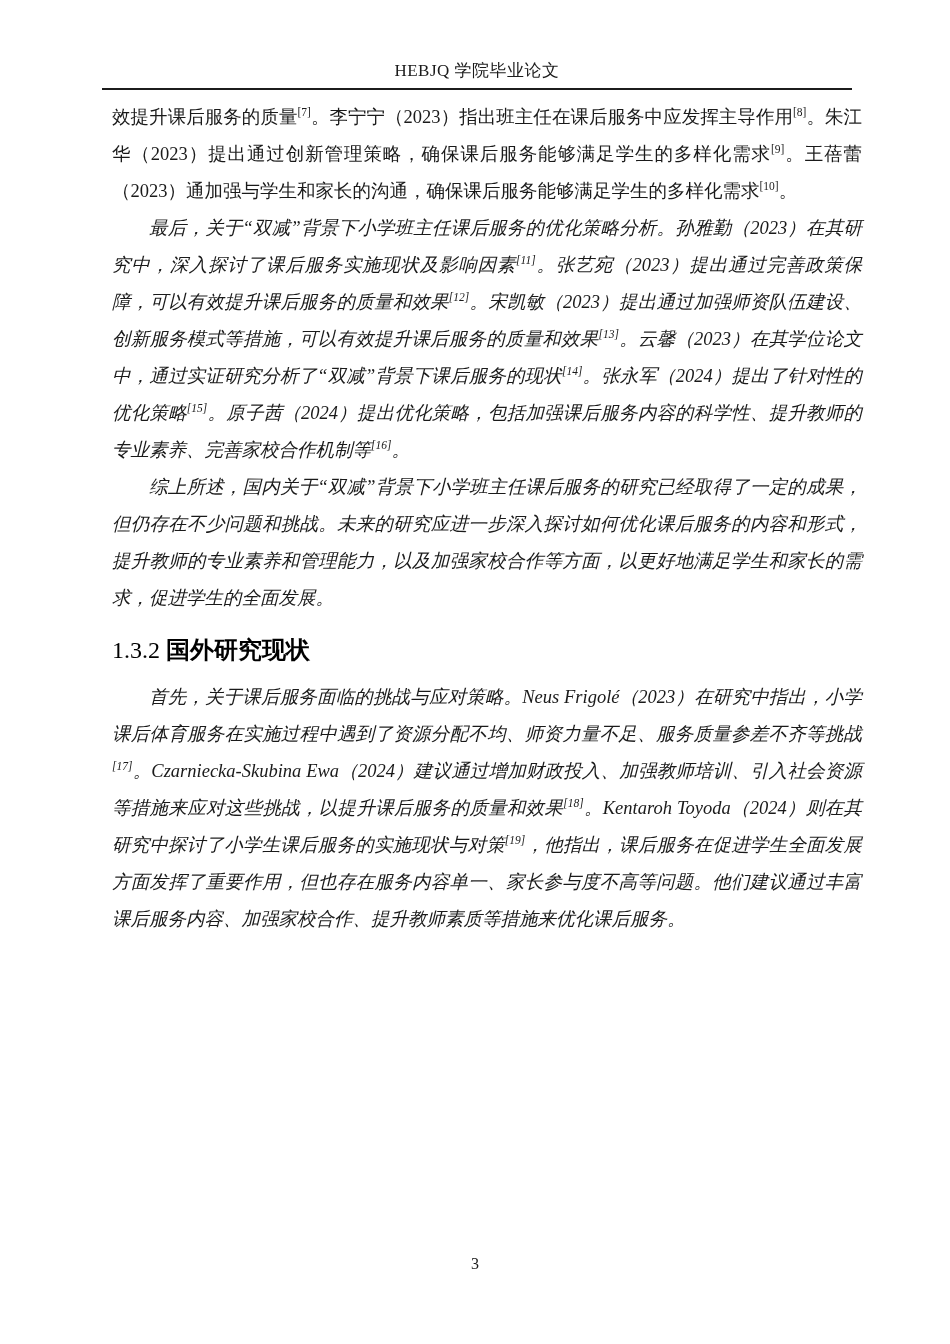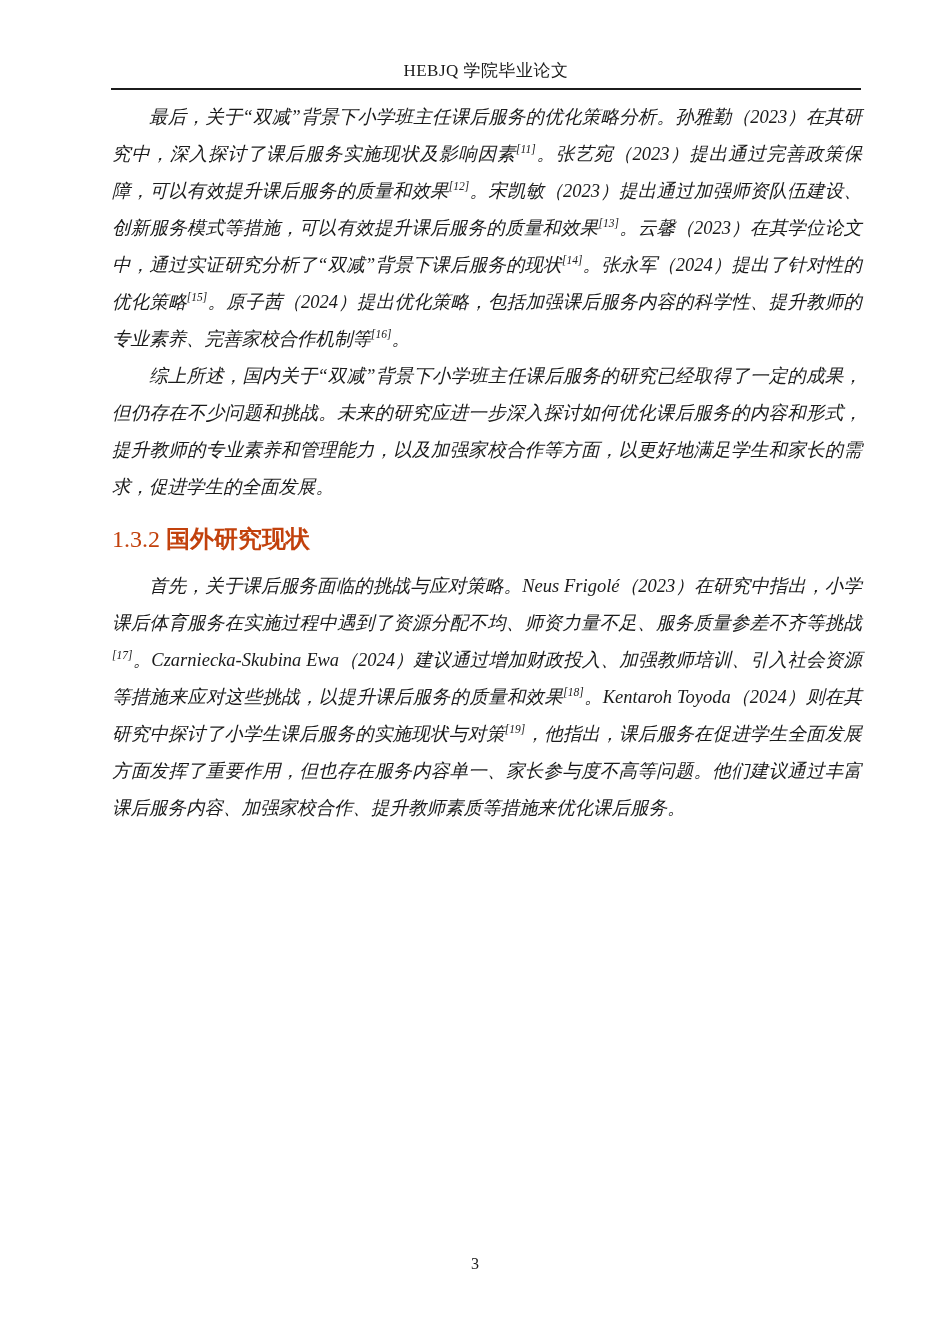--- a/index.html
+++ b/index.html
@@ -13,21 +13,21 @@
     height: 1344px;
     margin: 0 auto;
     background: #ffffff;
     overflow: hidden;
     font-family: "Liberation Serif", "DejaVu Serif", serif;
     color: #1a1a1a;
   }
   .header {
     position: absolute;
     top: 58px;
-    left: 111px;
+    left: 102px;
     width: 750px;
     text-align: center;
   }
   .header-title {
     display: block;
     font-size: 17px;
     line-height: 26px;
     letter-spacing: 0.5px;
     color: #1a1a1a;
   }
@@ -53,21 +53,21 @@
   .doc-body p.para.indent {
     text-indent: 2em;
     font-style: italic;
   }
   .doc-body h2.heading {
     margin: 16px 0 12px 0;
     font-size: 24px;
     line-height: 34px;
     font-weight: bold;
     text-align: left;
-    color: #c2410c;
+    color: #000000;
     font-family: "Liberation Sans", "DejaVu Sans", "Liberation Serif", serif;
   }
   .doc-body h2.heading .heading-number {
     font-family: "Liberation Serif", "DejaVu Serif", serif;
     font-weight: normal;
   }
   sup.cite {
     font-size: 11.5px;
     line-height: 0;
     vertical-align: super;
@@ -91,20 +91,21 @@
 
 <div class="page">
 
   <header class="header">
     <span class="header-title">HEBJQ 学院毕业论文</span>
     <hr class="header-rule">
   </header>
 
   <main class="doc-body">
 
+  <p class="para"><span>效提升课后服务的质量</span><sup class="cite">[7]</sup><span>。李宁宁（2023）指出班主任在课后服务中应发挥主导作用</span><sup class="cite">[8]</sup><span>。朱江华（2023）提出通过创新管理策略，确保课后服务能够满足学生的多样化需求</span><sup class="cite">[9]</sup><span>。王蓓蕾（2023）通加强与学生和家长的沟通，确保课后服务能够满足学生的多样化需求</span><sup class="cite">[10]</sup><span>。</span></p>
       <p class="para indent"><span>最后，关于“双减”背景下小学班主任课后服务的优化策略分析。孙雅勤（2023）在其研究中，深入探讨了课后服务实施现状及影响因素</span><sup class="cite">[11]</sup><span>。张艺宛（2023）提出通过完善政策保障，可以有效提升课后服务的质量和效果</span><sup class="cite">[12]</sup><span>。宋凯敏（2023）提出通过加强师资队伍建设、创新服务模式等措施，可以有效提升课后服务的质量和效果</span><sup class="cite">[13]</sup><span>。云馨（2023）在其学位论文中，通过实证研究分析了“双减”背景下课后服务的现状</span><sup class="cite">[14]</sup><span>。张永军（2024）提出了针对性的优化策略</span><sup class="cite">[15]</sup><span>。原子茜（2024）提出优化策略，包括加强课后服务内容的科学性、提升教师的专业素养、完善家校合作机制等</span><sup class="cite">[16]</sup><span>。</span></p>
       <p class="para indent"><span>综上所述，国内关于“双减”背景下小学班主任课后服务的研究已经取得了一定的成果，但仍存在不少问题和挑战。未来的研究应进一步深入探讨如何优化课后服务的内容和形式，提升教师的专业素养和管理能力，以及加强家校合作等方面，以更好地满足学生和家长的需求，促进学生的全面发展。</span></p>
       <h2 class="heading"><span class="heading-number">1.3.2 </span><span>国外研究现状</span></h2>
       <p class="para indent"><span>首先，关于课后服务面临的挑战与应对策略。Neus Frigolé（2023）在研究中指出，小学课后体育服务在实施过程中遇到了资源分配不均、师资力量不足、服务质量参差不齐等挑战</span><sup class="cite">[17]</sup><span>。Czarniecka-Skubina Ewa（2024）建议通过增加财政投入、加强教师培训、引入社会资源等措施来应对这些挑战，以提升课后服务的质量和效果</span><sup class="cite">[18]</sup><span>。Kentaroh Toyoda（2024）则在其研究中探讨了小学生课后服务的实施现状与对策</span><sup class="cite">[19]</sup><span>，他指出，课后服务在促进学生全面发展方面发挥了重要作用，但也存在服务内容单一、家长参与度不高等问题。他们建议通过丰富课后服务内容、加强家校合作、提升教师素质等措施来优化课后服务。</span></p>
     </main>
 
   <footer class="footer">
     <span class="page-number">3</span>
   </footer>
 

